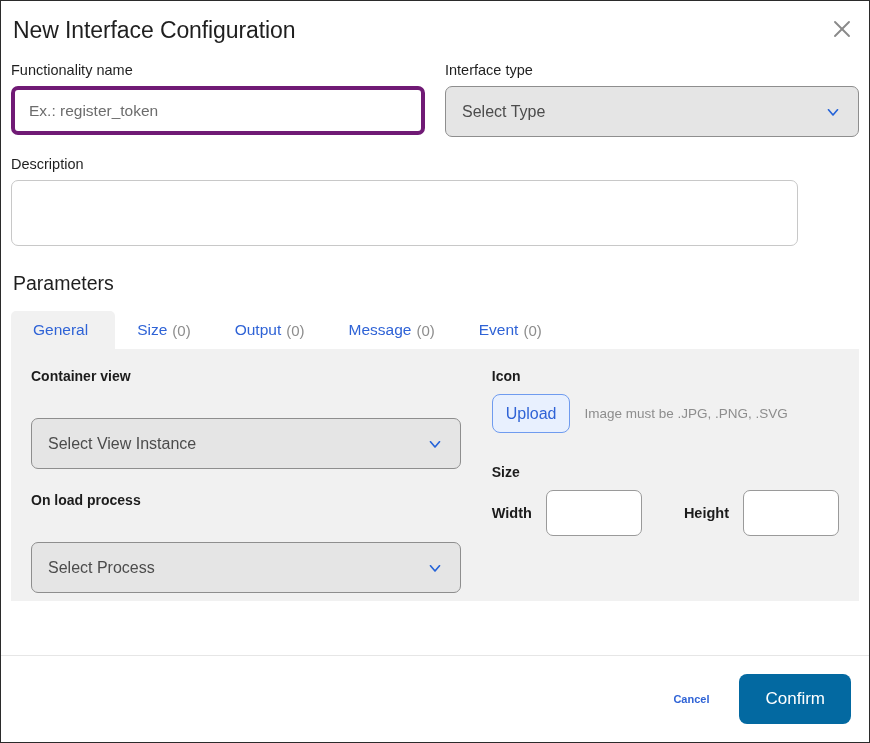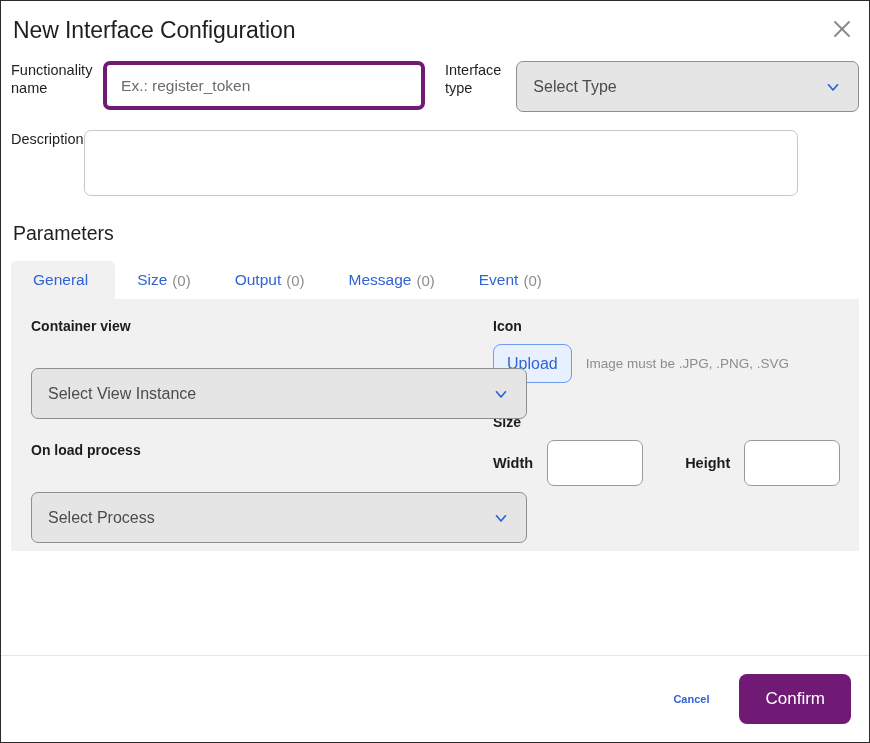--- a/index.html
+++ b/index.html
@@ -59,21 +59,21 @@
     padding: 0 10px;
     overflow: hidden;
   }
 
   .field-row {
     display: flex;
     gap: 20px;
   }
   .field {
     display: flex;
-    flex-direction: row;
+    flex-direction: column;
   }
   .field.half { width: 448px; }
   .field.full { width: 787px; }
 
   .field-label {
     font-size: 14.5px;
     color: #1f1f1f;
     margin-bottom: 7px;
     line-height: 18px;
   }
@@ -184,21 +184,21 @@
   .panel-col-right { flex: 1 1 auto; }
 
   .panel-label {
     font-size: 14px;
     color: #1c1c1c;
     font-weight: bold;
     margin-bottom: 9px;
     line-height: 18px;
   }
 
-  .panel-select { width: 496px; margin-top: 33px; }
+  .panel-select { width: 430px; margin-top: 33px; }
 
   .upload-row {
     display: flex;
     align-items: center;
     gap: 14px;
   }
   .upload-button {
     background: #e8f0fe;
     border: 1px solid #6f9bef;
     border-radius: 8px;
@@ -254,21 +254,21 @@
     background: none;
     border: none;
     color: #2f63d6;
     font-size: 11px;
     cursor: pointer;
     font-family: "Liberation Sans", sans-serif;
     padding: 6px 4px;
     font-weight: bold;
   }
   .primary-button {
-    background: #701a75;
+    background: #0369a1;
     border: none;
     border-radius: 8px;
     color: #ffffff;
     font-size: 17px;
     padding: 0 26px;
     height: 50px;
     cursor: pointer;
     font-family: "Liberation Sans", sans-serif;
   }
 </style>

